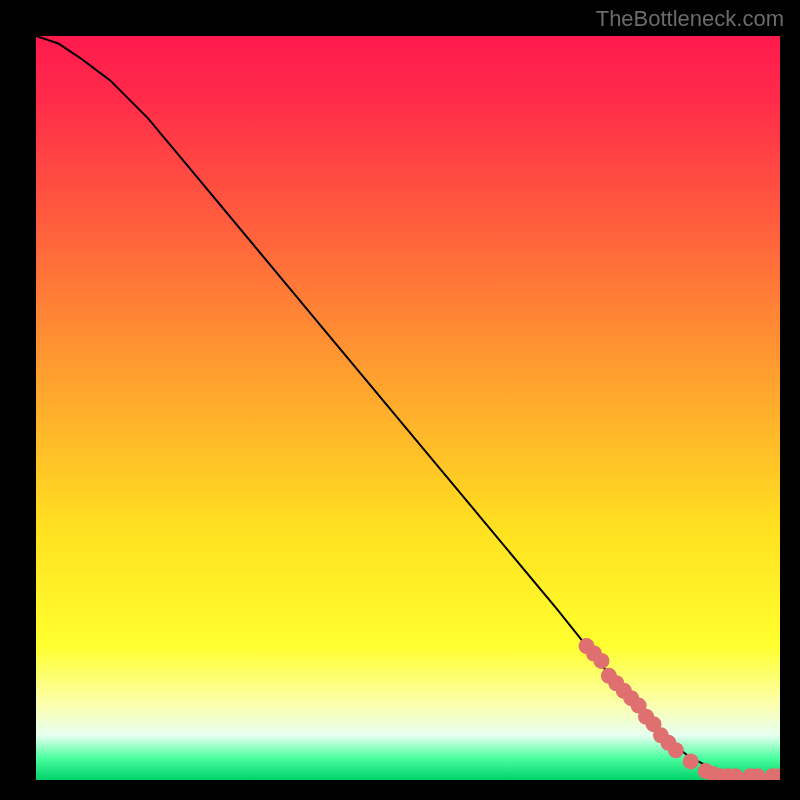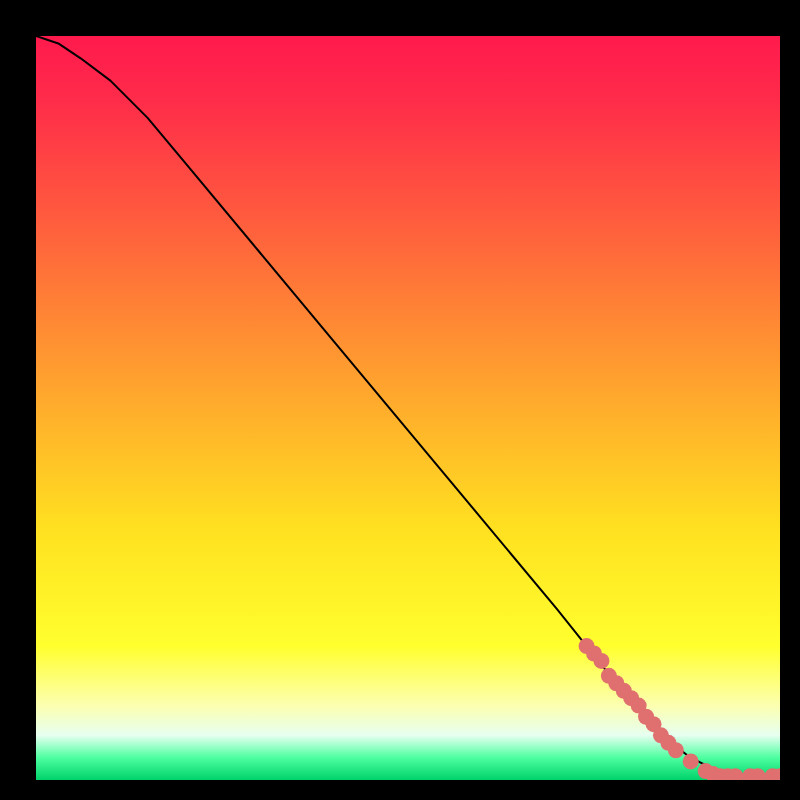--- a/index.html
+++ b/index.html
@@ -72,13 +72,14 @@
           <circle cx="684.48" cy="740.28" r="8" fill="#e07070"></circle>
           <circle cx="691.92" cy="740.28" r="8" fill="#e07070"></circle>
           <circle cx="699.36" cy="740.28" r="8" fill="#e07070"></circle>
           <circle cx="714.24" cy="740.28" r="8" fill="#e07070"></circle>
           <circle cx="721.68" cy="740.28" r="8" fill="#e07070"></circle>
           <circle cx="736.56" cy="740.28" r="8" fill="#e07070"></circle>
           <circle cx="744.00" cy="740.28" r="8" fill="#e07070"></circle>
         </g>
       </svg>
   </div>
+  <div class="attribution">TheBottleneck.com</div>
 </div>
 
 </body></html>

